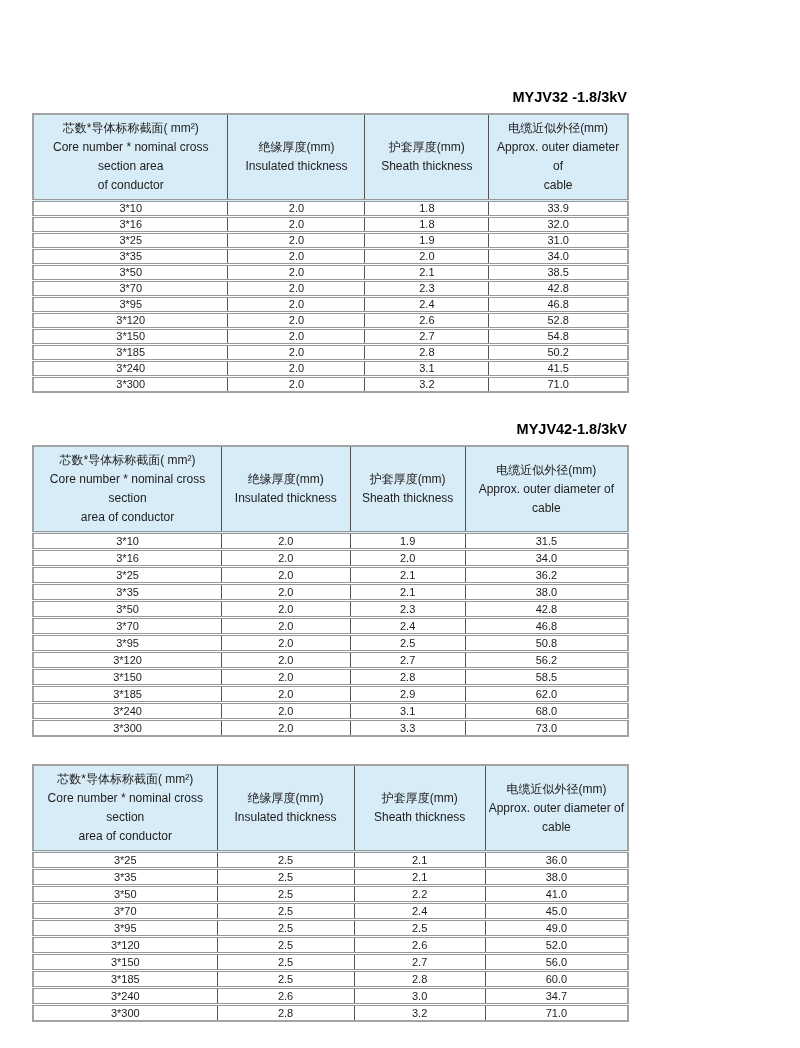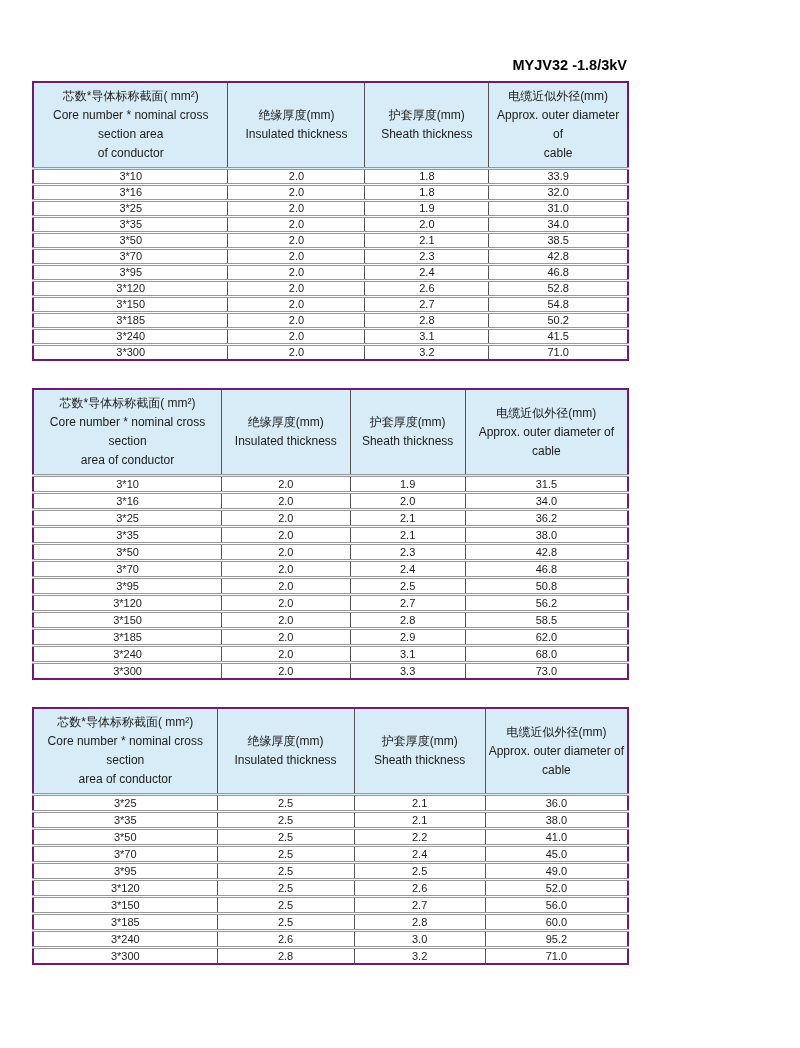--- a/index.html
+++ b/index.html
@@ -1,30 +1,30 @@
 <!DOCTYPE html>
 <html><head>
 <meta charset="utf-8">
 <style>
   html,body{margin:0;padding:0;}
   body{
     width:800px;min-height:1048px;background:#ffffff;
     font-family:"Liberation Sans","DejaVu Sans",sans-serif;
     color:#1c1c1c;
   }
-  .page{box-sizing:border-box;width:660px;padding:56px 31px 0 32px;}
+  .page{box-sizing:border-box;width:660px;padding:56px 31px 0 32px;margin-top:32px;}
   .tbl-block{margin:0 0 0 0;}
   .tbl-block + .tbl-block{margin-top:27px;}
   .tbl-title{
     font-weight:bold;font-size:14.5px;line-height:18px;color:#000;
     text-align:right;margin:0 2px 7px 0;
   }
   table{
     width:100%;border-collapse:collapse;table-layout:fixed;
-    border:2px solid #701a75;
+    border:2px solid #a3a3a3;
   }
   th,td{border-left:1px solid #525252;border-right:1px solid #525252;}
   thead th{
     background:#d8ecf7;font-weight:normal;font-size:12px;color:#1c1c1c;
     padding:4px 2px;line-height:19px;border-bottom:1px solid #7a7a7a;
     vertical-align:middle;
   }
   tbody td{
     text-align:center;font-size:11px;color:#1c1c1c;
     padding:1px 0;border-top:3px double #989898;
@@ -146,20 +146,21 @@
             <td>3*300</td>
             <td>2.0</td>
             <td>3.2</td>
             <td>71.0</td>
           </tr>
         </tbody>
     </table>
   </section>
 
   <section class="tbl-block">
+    <div class="tbl-title">MYJV42-1.8/3kV</div>
     <table class="t1">
       <thead>
           <tr>
             <th>
               <div>芯数*导体标称截面( mm²)</div>
               <div>Core number * nominal cross section</div>
               <div>area of conductor</div>
             </th>
             <th>
               <div>绝缘厚度(mm)</div>
@@ -322,21 +323,21 @@
           <tr>
             <td>3*185</td>
             <td>2.5</td>
             <td>2.8</td>
             <td>60.0</td>
           </tr>
           <tr>
             <td>3*240</td>
             <td>2.6</td>
             <td>3.0</td>
-            <td>95.2</td>
+            <td>34.7</td>
           </tr>
           <tr>
             <td>3*300</td>
             <td>2.8</td>
             <td>3.2</td>
             <td>71.0</td>
           </tr>
         </tbody>
     </table>
   </section>

